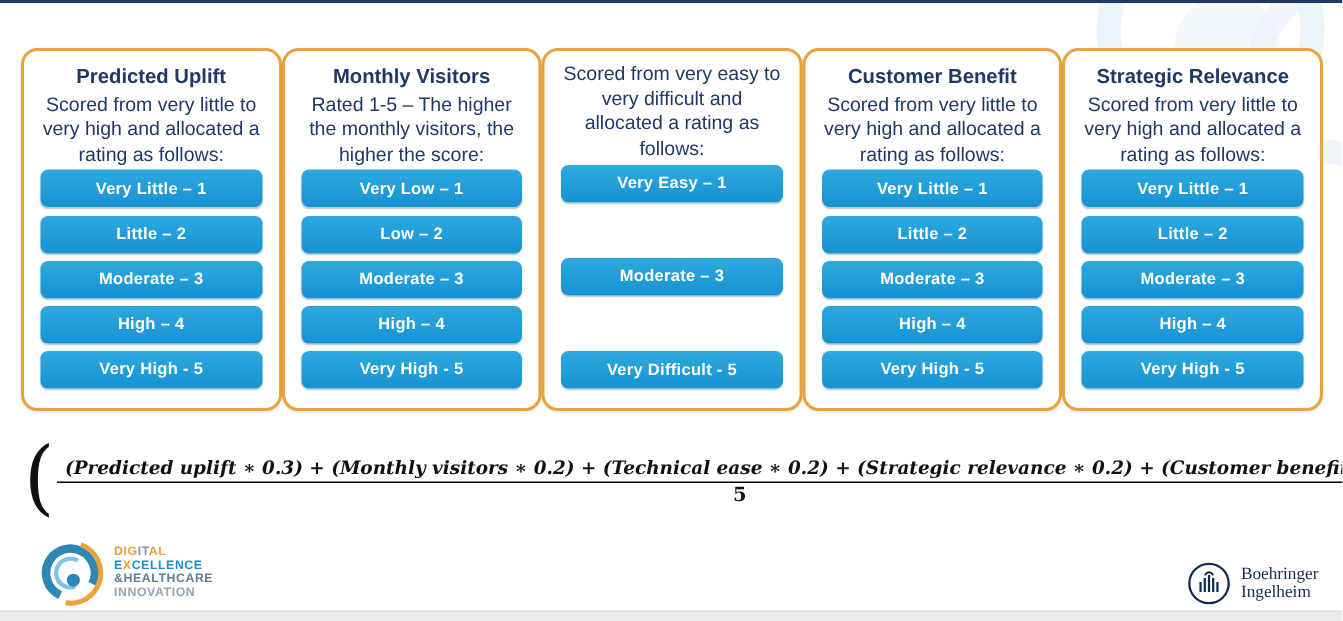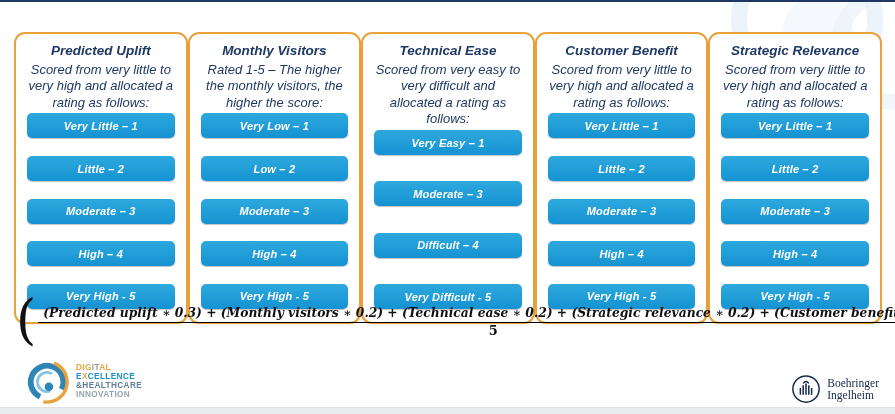--- a/index.html
+++ b/index.html
@@ -14,22 +14,22 @@
   }
   
   .watermark{position:absolute;top:-52px;right:-38px;width:220px;height:150px;pointer-events:none;}
   .wm-ring{position:absolute;border-radius:50%;border:16px solid #dce9f4;opacity:.55;}
   .wm-ring.r1{width:120px;height:120px;left:18px;top:-6px;}
   .wm-ring.r2{width:96px;height:96px;left:118px;top:32px;border-color:#e4eef7;}
   .wm-fill{position:absolute;border-radius:50%;background:#eef4fa;width:70px;height:70px;left:70px;top:46px;opacity:.6;}
 
   
   #cards{
-    position:absolute;left:14px;right:13px;top:30px;height:292px;
-    display:flex;gap:0;font-style:italic;
+    position:absolute;left:14px;right:13px;top:30px;height:242px;
+    display:flex;gap:0;
   }
   .card{
     flex:1 1 0;
     background:#fff;
     border:2px solid #e9a23c;
     border-radius:11px;
     box-shadow:0 1px 2px rgba(0,0,0,.08);
     padding:7px 11px 13px 11px;
     display:flex;flex-direction:column;
     box-sizing:border-box;
@@ -124,26 +124,24 @@
       <div class="ratings">
           <div class="rating-btn">Very Low – 1</div>
           <div class="rating-btn">Low – 2</div>
           <div class="rating-btn">Moderate – 3</div>
           <div class="rating-btn">High – 4</div>
           <div class="rating-btn">Very High - 5</div>
         </div>
     </div>
 
     <div class="card">
-      <div class="card-title">Technical Ease</div>
       <div class="card-desc">Scored from very easy to very difficult and allocated a rating as follows:</div>
       <div class="ratings">
           <div class="rating-btn">Very Easy – 1</div>
           <div class="rating-btn">Moderate – 3</div>
-          <div class="rating-btn">Difficult – 4</div>
           <div class="rating-btn">Very Difficult - 5</div>
         </div>
     </div>
 
     <div class="card">
       <div class="card-title">Customer Benefit</div>
       <div class="card-desc">Scored from very little to very high and allocated a rating as follows:</div>
       <div class="ratings">
           <div class="rating-btn">Very Little – 1</div>
           <div class="rating-btn">Little – 2</div>

